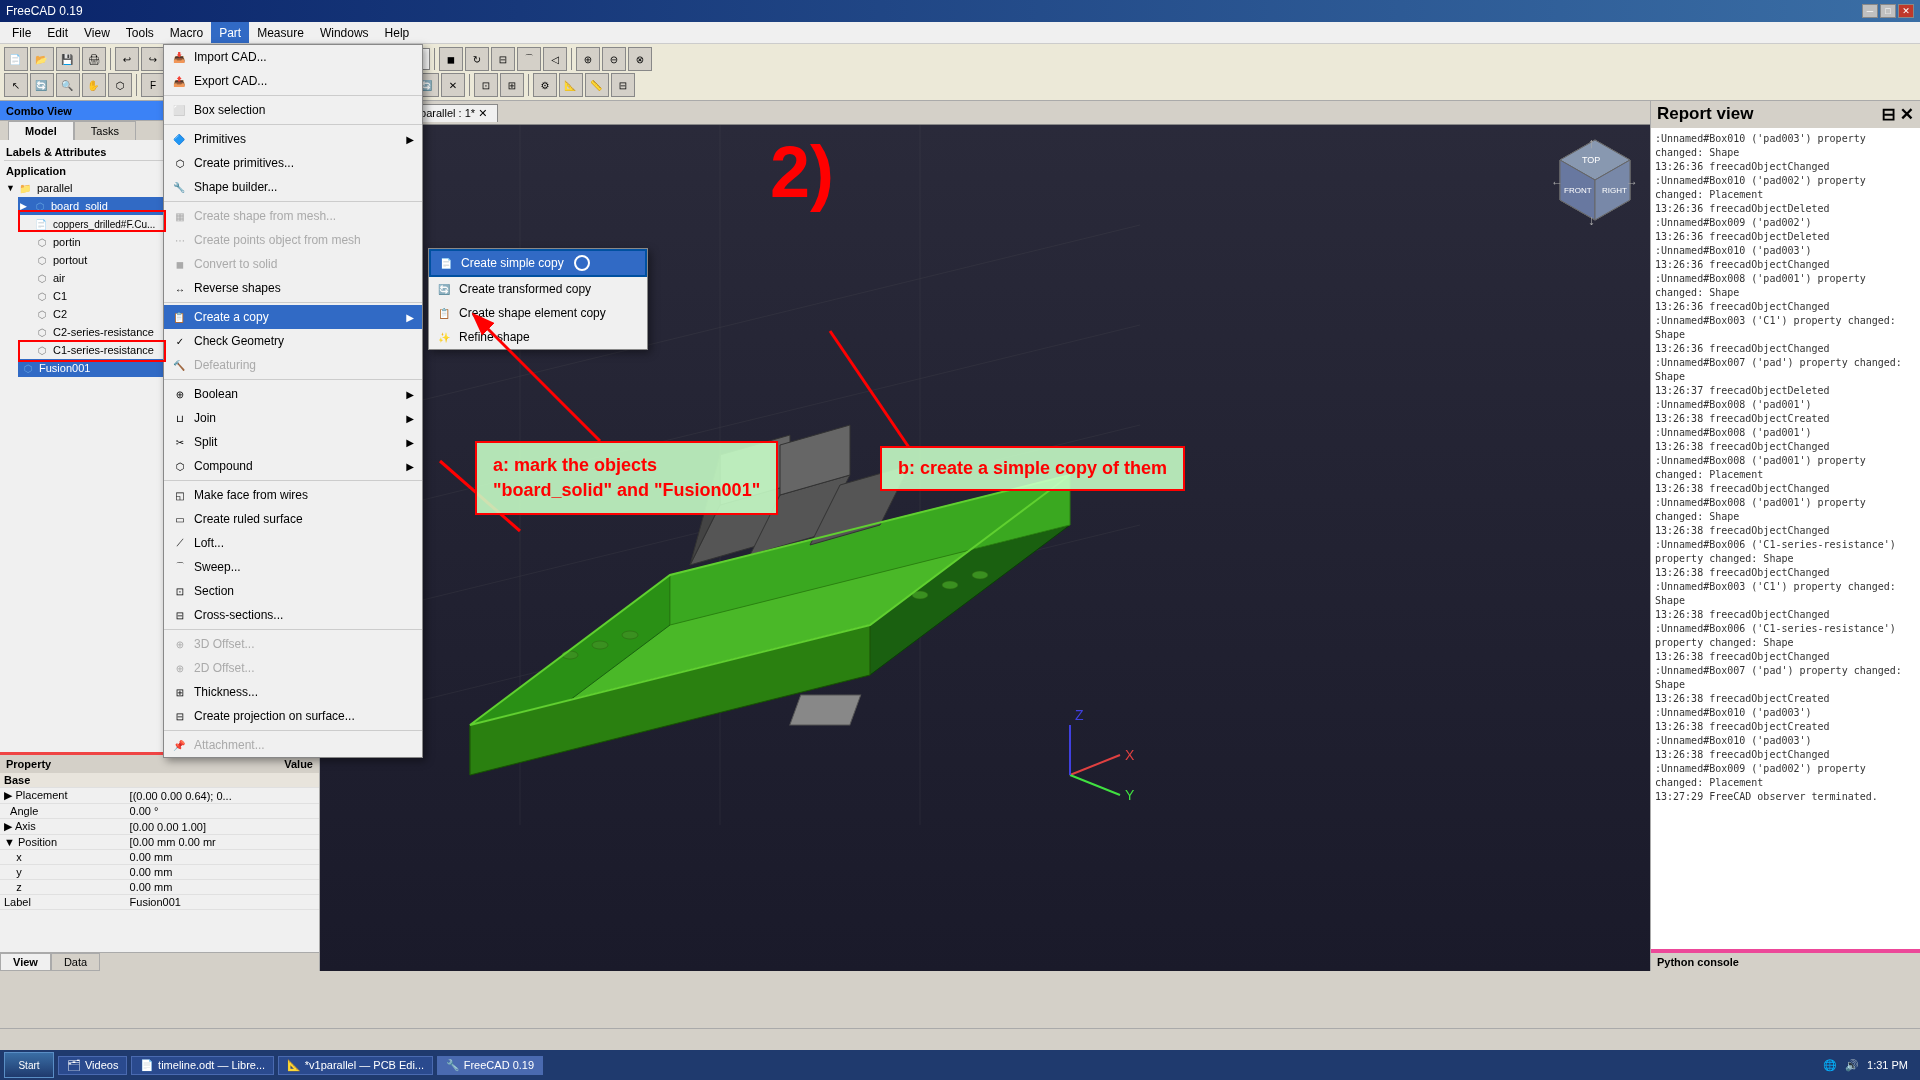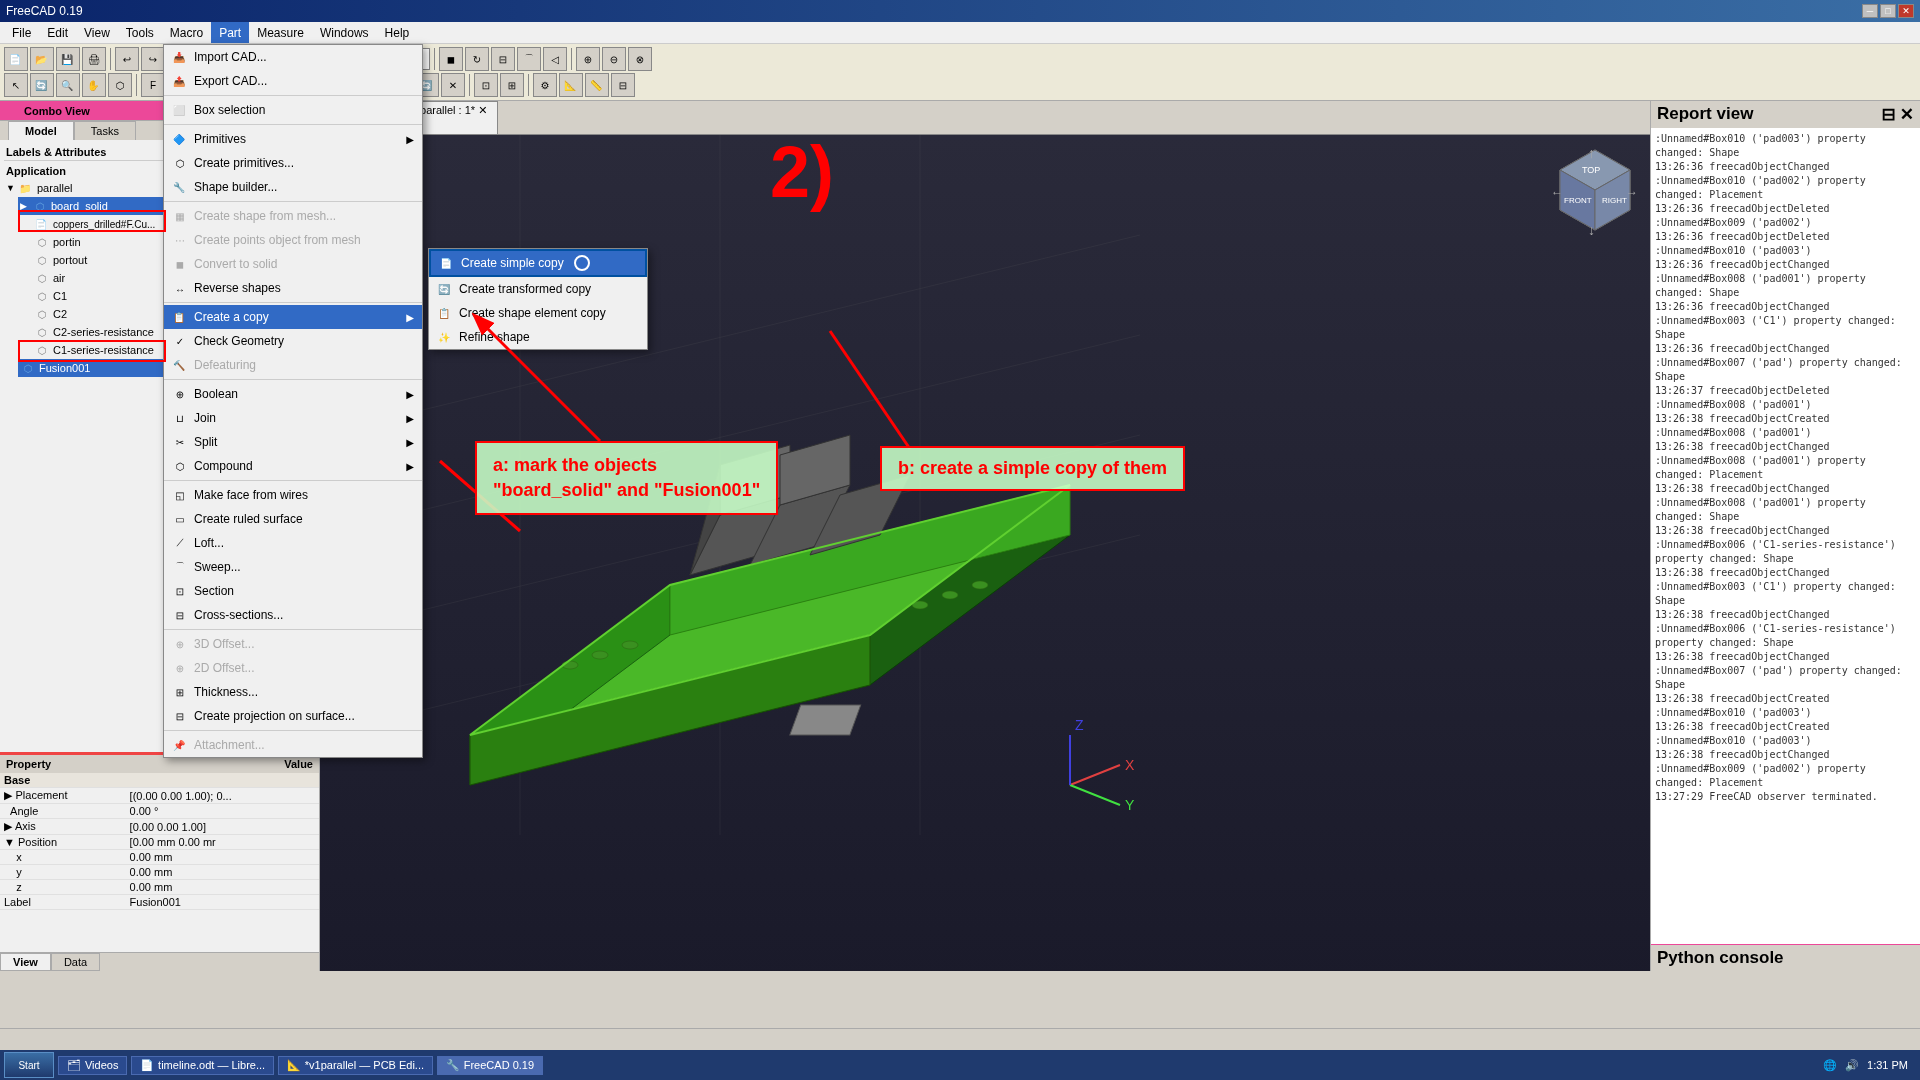--- a/index.html
+++ b/index.html
@@ -70,22 +70,22 @@
     
     .left-panel {
       width: 320px;
       background: #f0f0f0;
       border-right: 1px solid #aaa;
       display: flex;
       flex-direction: column;
     }
 
     .combo-view-header {
-      background: #ec4899;
-      padding: 3px 24px;
+      background: #3b82f6;
+      padding: 3px 6px;
       font-size: 11px;
       font-weight: bold;
       border-bottom: 1px solid #aaa;
       display: flex;
       justify-content: space-between;
       align-items: center;
     }
 
     .combo-tabs {
       display: flex;
@@ -194,23 +194,23 @@
       font-family: monospace;
       background: white;
       color: #333;
     }
     .report-line { line-height: 1.4; }
 
     
     .python-console-label {
       background: #d4d0c8;
       padding: 3px 6px;
-      font-size: 17px;
+      font-size: 11px;
       font-weight: bold;
-      border-top: 1px solid #ec4899;
+      border-top: 4px solid #ec4899;
     }
 
     
     .status-bar {
       height: 22px;
       background: #d4d0c8;
       border-top: 1px solid #aaa;
       display: flex;
       align-items: center;
       padding: 0 8px;
@@ -468,21 +468,21 @@
         <span>Property</span>
         <span>Value</span>
       </div>
       <table class="props-table">
         <tbody>
             <tr>
               <td colspan="2" class="props-group">Base</td>
             </tr>
         <tr>
           <td>▶ Placement</td>
-              <td>[(0.00 0.00 1.00); 0...</td>
+              <td>[(0.00 0.00 0.64); 0...</td>
         </tr>
         <tr>
           <td>&nbsp;&nbsp;Angle</td>
               <td>0.00 °</td>
         </tr>
         <tr>
           <td>▶ Axis</td>
               <td>[0.00 0.00 1.00]</td>
         </tr>
         <tr>
@@ -510,21 +510,21 @@
     </div>
 
     <div class="bottom-tabs">
       <div class="bottom-tab active">View</div>
       <div class="bottom-tab">Data</div>
     </div>
   </div>
 
   <div class="viewport">
 
-    <div style="background:#d4d0c8;border-bottom:1px solid #888;display:flex;padding:0 4px;height:34px;">
+    <div style="background:#d4d0c8;border-bottom:1px solid #888;display:flex;align-items:center;padding:0 4px;height:24px;">
       <div style="background:#f0f0f0;border:1px solid #888;border-bottom:none;padding:2px 10px;font-size:11px;cursor:pointer;">
         <span>Start page</span> <span>✕</span>
       </div>
       <div style="background:#f0f0f0;border:1px solid #888;border-bottom:none;padding:2px 10px;font-size:11px;cursor:pointer;">
         <span>parallel : 1*</span> <span>✕</span>
       </div>
     </div>
 
     <div style="width:100%;height:calc(100% - 22px);background:linear-gradient(180deg, #2a2a3a 0%, #1a1a2a 100%);position:relative;overflow:hidden;">
 

